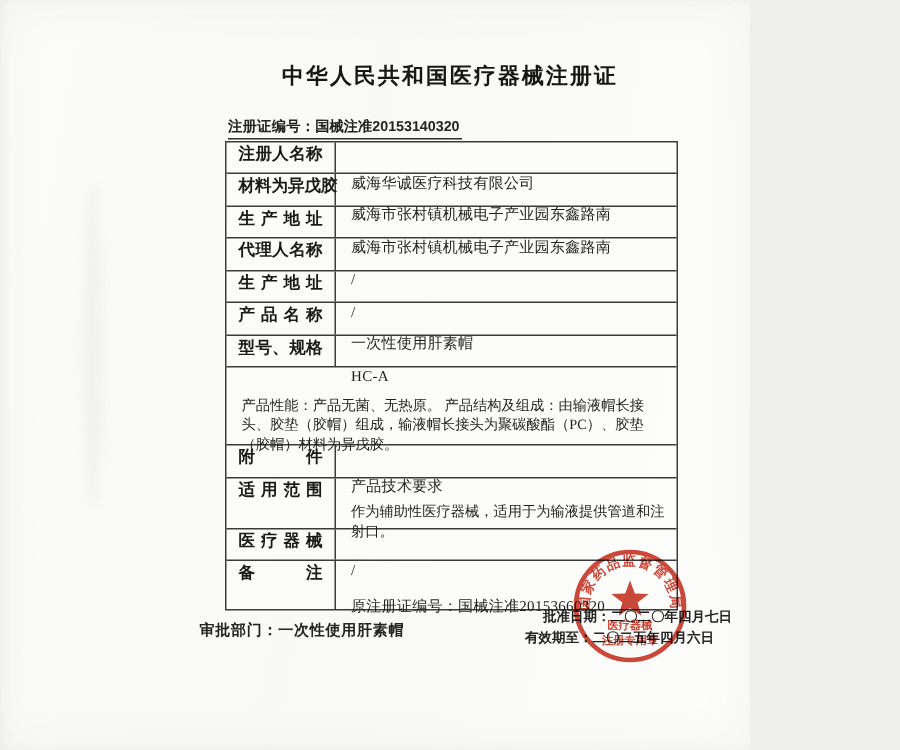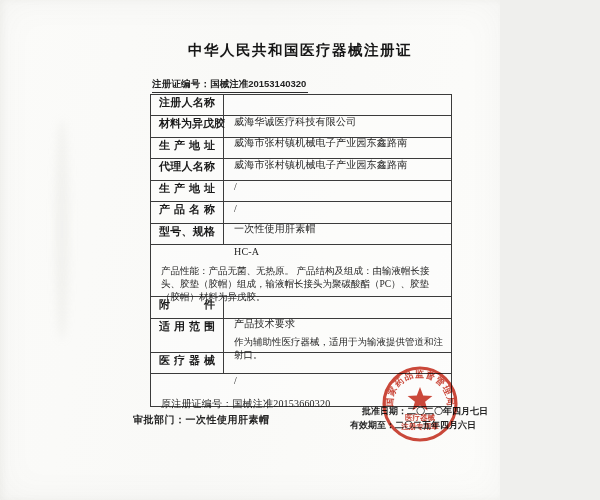--- a/index.html
+++ b/index.html
@@ -124,20 +124,23 @@
         </div>
       <div class="val">作为辅助性医疗器械，适用于为输液提供管道和注射口。</div>
     </div>
     <div class="row h21">
       <div class="lbl">
           <span>医疗器械</span>
         </div>
       <div class="val">/</div>
     </div>
     <div class="row h32">
+      <div class="lbl">
+          <span>备注</span>
+        </div>
       <div class="val">原注册证编号：国械注准20153660320</div>
     </div>
   </div>
 
   <div class="footer-dept">审批部门：一次性使用肝素帽</div>
   <div class="footer-date">批准日期：二〇二〇年四月七日</div>
   <div class="footer-valid">有效期至：二〇二五年四月六日</div>
 
   <div class="seal">
     <svg viewBox="0 0 82 86" xmlns="http://www.w3.org/2000/svg">

